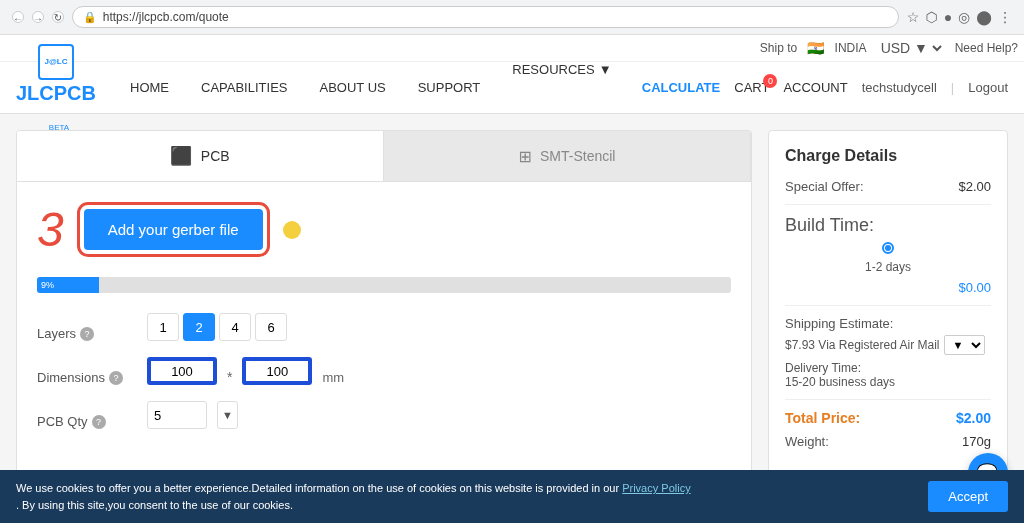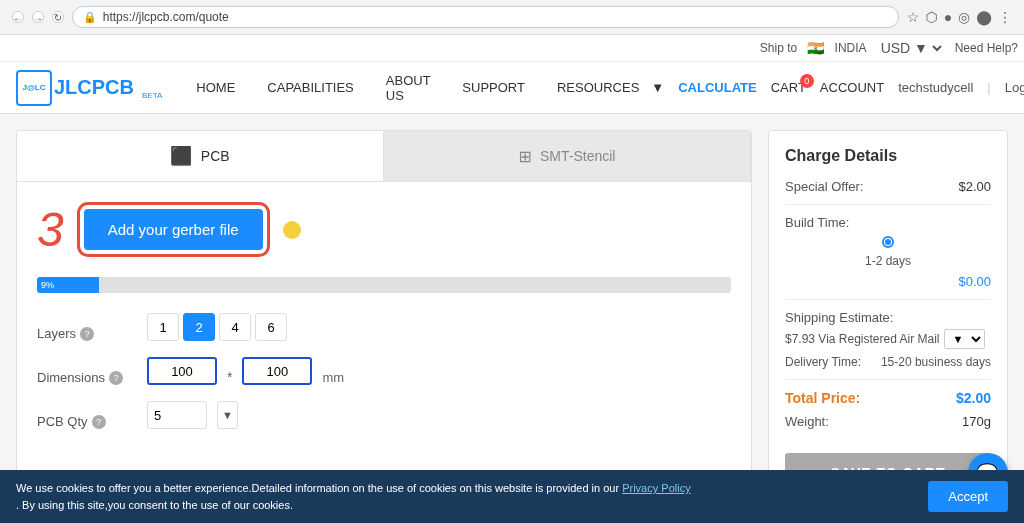--- a/index.html
+++ b/index.html
@@ -53,20 +53,21 @@
       display: flex;
       align-items: center;
       padding: 0 16px;
       height: 52px;
     }
     .logo {
       display: flex;
       align-items: center;
       gap: 2px;
       margin-right: 20px;
+      flex-direction: column;
     }
     .logo-icon {
       width: 36px;
       height: 36px;
       background: #fff;
       border: 2px solid #1a8cff;
       border-radius: 4px;
       display: flex;
       align-items: center;
       justify-content: center;
@@ -90,21 +91,21 @@
       padding: 0 14px;
       height: 52px;
       display: flex;
       align-items: center;
       font-size: 13px;
       color: #333;
       cursor: pointer;
       font-weight: 500;
       text-transform: uppercase;
     }
-    .nav-item.resources { display: flex; gap: 12px; align-items: center; }
+    .nav-item.resources { display: flex; gap: 4px; align-items: flex-start; }
     .nav-right { display: flex; align-items: center; gap: 14px; }
     .calculate-btn {
       color: #1a8cff;
       font-weight: bold;
       font-size: 13px;
       cursor: pointer;
       text-transform: uppercase;
     }
     .cart-btn {
       position: relative;
@@ -258,21 +259,21 @@
       cursor: pointer;
       font-size: 13px;
       display: flex;
       align-items: center;
       justify-content: center;
     }
     .layer-btn.selected { background: #1a8cff; color: #fff; border-color: #1a8cff; }
     .dim-input {
       width: 70px;
       height: 28px;
-      border: 2px solid #1d4ed8;
+      border: 4px solid #1d4ed8;
       border-radius: 3px;
       padding: 0 16px;
       font-size: 13px;
       text-align: center;
     }
     .dim-separator { color: #666; font-size: 14px; }
     .dim-unit { color: #666; font-size: 13px; }
     .qty-input {
       width: 60px;
       height: 28px;
@@ -301,28 +302,28 @@
       border: 1px solid #e0e0e0;
       border-radius: 4px;
       padding: 16px;
     }
     .charge-title { font-size: 16px; font-weight: bold; color: #333; margin-bottom: 14px; }
     .charge-row { display: flex; justify-content: space-between; margin-bottom: 8px; align-items: flex-start; }
     .charge-label { color: #555; font-size: 13px; }
     .charge-value { color: #333; font-size: 13px; font-weight: 500; }
     .charge-value.free { color: #1a8cff; }
     .divider { height: 1px; background: #eee; margin: 10px 0; }
-    .build-time-label { color: #555; font-size: 13px; margin-bottom: 6px; }
+    .build-time-label { color: #555; font-size: 18px; margin-bottom: 6px; }
     .build-time-option { display: flex; align-items: center; gap: 6px; font-size: 12px; color: #555; margin-bottom: 4px; flex-direction: column; }
     .radio-selected { width: 12px; height: 12px; border-radius: 50%; border: 2px solid #1a8cff; background: #fff; display: flex; align-items: center; justify-content: center; }
     .radio-dot { width: 6px; height: 6px; border-radius: 50%; background: #1a8cff; }
     .shipping-label { color: #555; font-size: 13px; margin-bottom: 4px; }
     .shipping-select { display: flex; align-items: center; gap: 4px; font-size: 12px; color: #555; margin-bottom: 6px; }
     .shipping-dropdown { border: 1px solid #ccc; background: #fff; font-size: 11px; padding: 2px 4px; border-radius: 2px; cursor: pointer; }
-    .delivery-row { display: flex; justify-content: space-between; margin-bottom: 10px; }
+    .delivery-row { display: flex; justify-content: space-between; margin-bottom: 10px; flex-direction: column; }
     .delivery-label { color: #555; font-size: 12px; }
     .delivery-value { color: #555; font-size: 12px; }
     .total-row { display: flex; justify-content: space-between; margin-bottom: 8px; }
     .total-label { color: #e67e22; font-size: 14px; font-weight: bold; }
     .total-value { color: #1a8cff; font-size: 14px; font-weight: bold; }
     .weight-row { display: flex; justify-content: space-between; margin-bottom: 24px; text-align: center; }
     .weight-label { color: #555; font-size: 13px; }
     .weight-value { color: #333; font-size: 13px; }
     .save-cart-btn {
       width: 100%;

